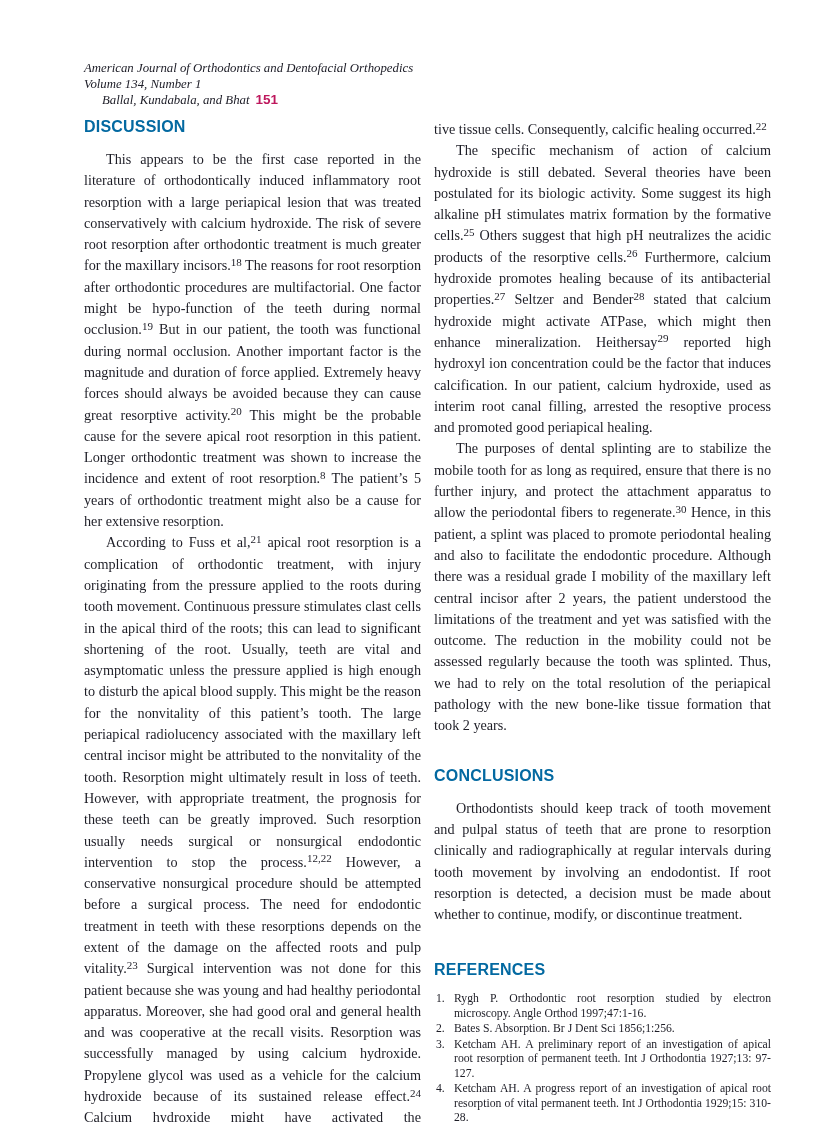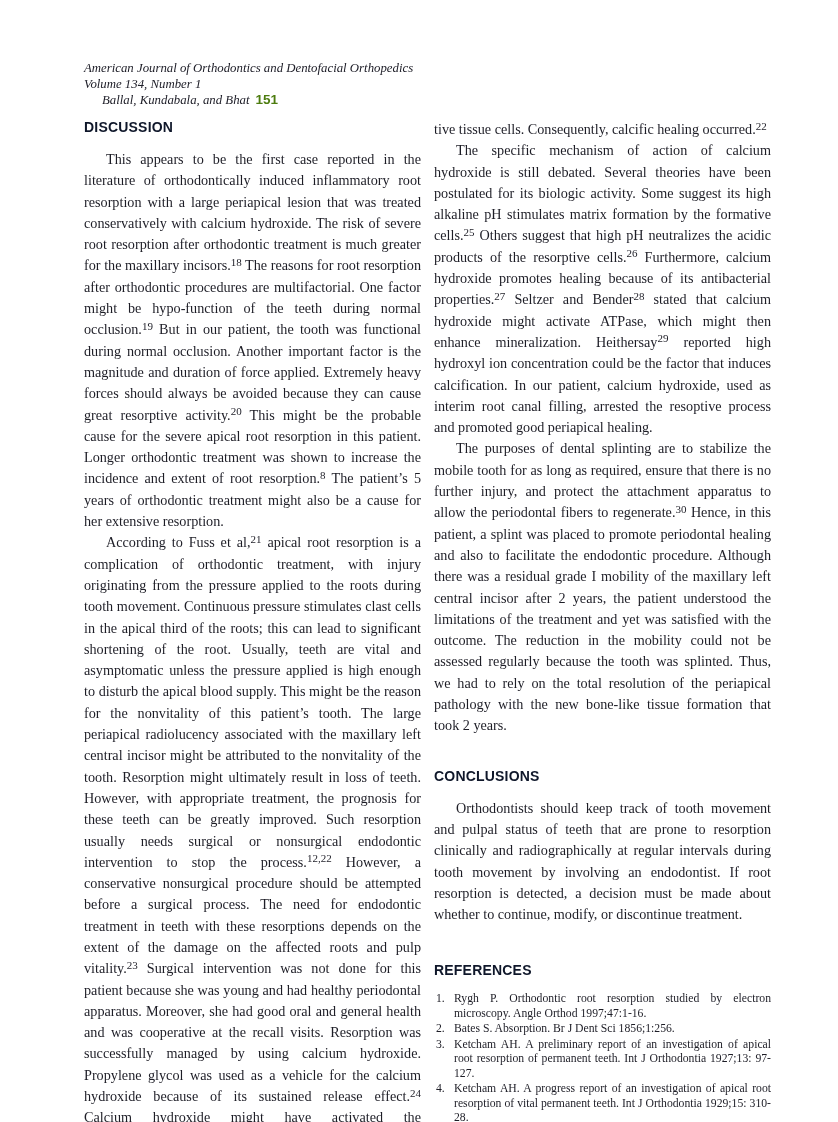--- a/index.html
+++ b/index.html
@@ -27,42 +27,42 @@
     flex-direction: column;
   }
   .header-left { max-width: 430px; }
   .header-right { display: flex; align-items: flex-start; gap: 6px; margin-left: 18px; }
   .page-number {
     font-family: "Liberation Sans", sans-serif;
     font-style: normal;
     font-weight: 700;
     font-size: 13.5px;
     line-height: 16px;
-    color: #4d7c0f;
+    color: #be185d;
   }
   .main {
     position: absolute;
     top: 119px;
     left: 84px;
     width: 687px;
     display: flex;
     gap: 13px;
     font-family: "Liberation Serif", serif;
     font-size: 14.2px;
     line-height: 21.3px;
     color: #1d1d26;
   }
   .col { flex: 1 1 0; min-width: 0; }
   h2.section {
     font-family: "Liberation Sans", sans-serif;
     font-weight: 700;
-    font-size: 14px;
+    font-size: 16px;
     line-height: 16px;
     letter-spacing: 0.2px;
-    color: #0f172a;
+    color: #0369a1;
     margin: 0 0 14px 0;
   }
   h2.mid { margin-top: 31px; }
   h2.refs-head { margin-top: 37px; }
   p.body-par {
     margin: 0;
     text-align: justify;
     text-indent: 22px;
   }
   p.no-indent { text-indent: 0; }

